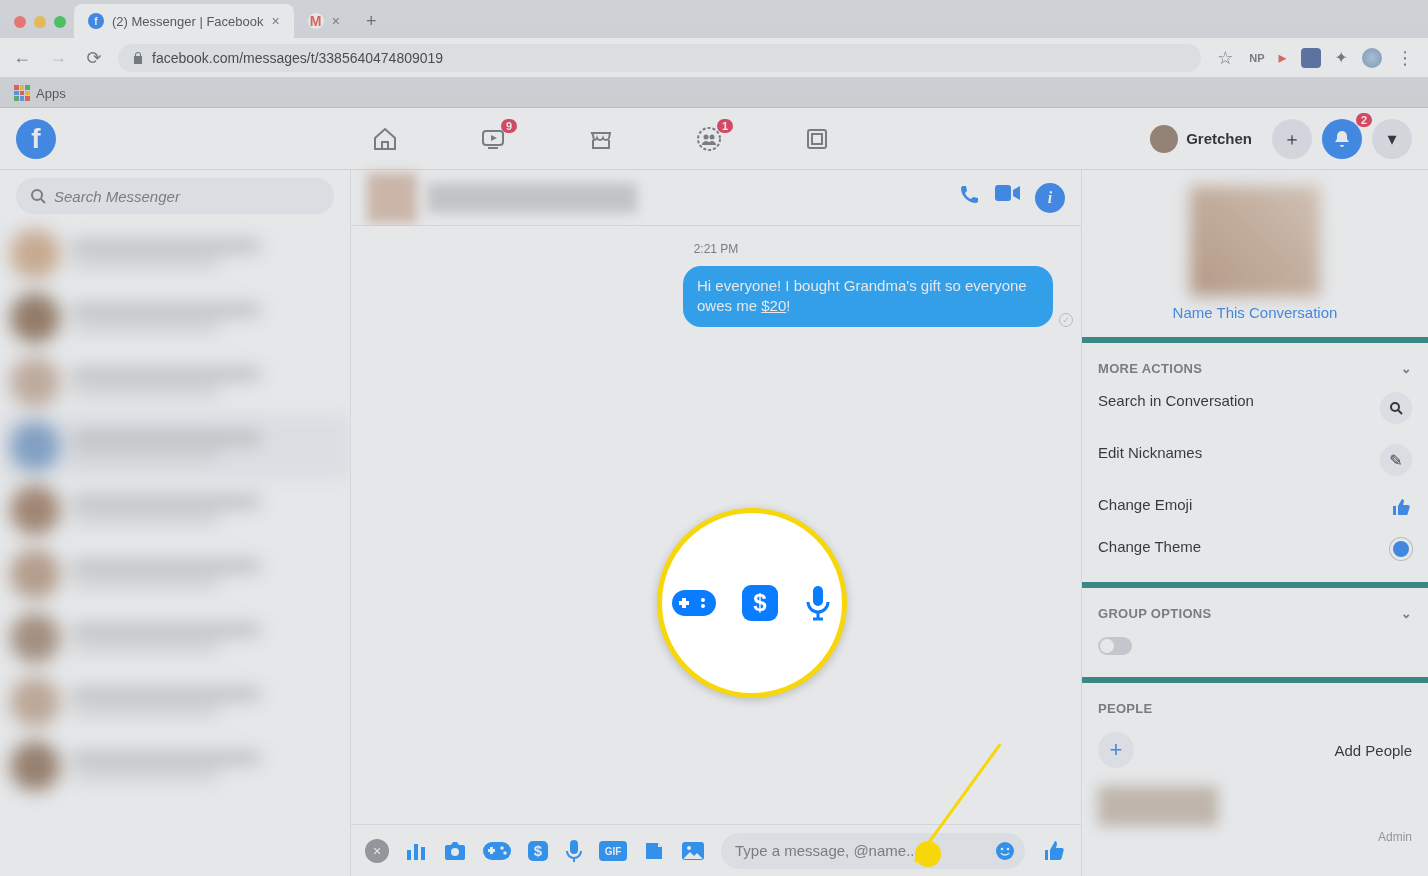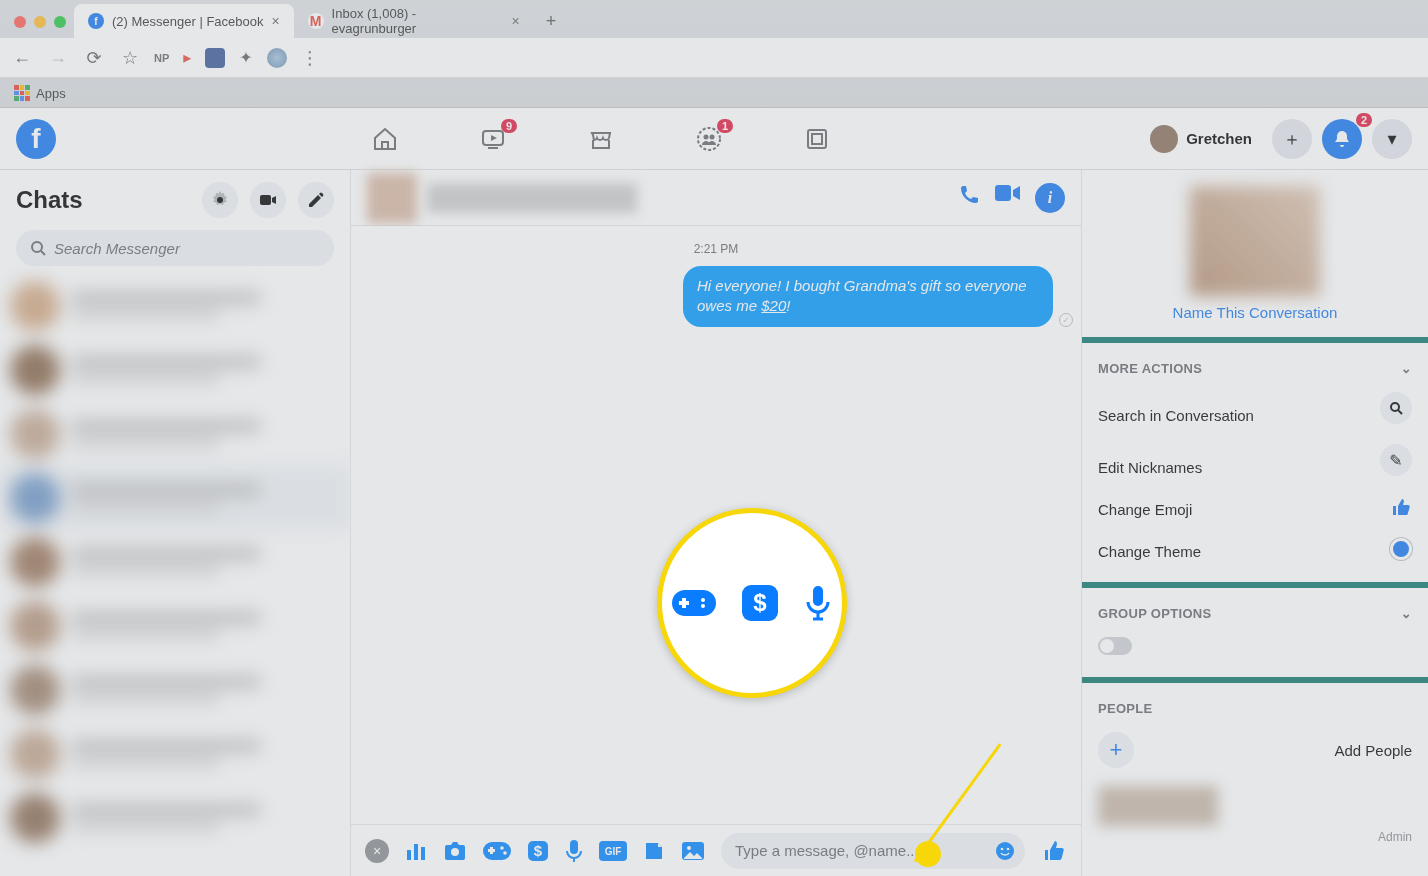--- a/index.html
+++ b/index.html
@@ -68,21 +68,21 @@
   .convo-title-area { display:flex; align-items:center; gap:10px; }
   .convo-avatar-blur { width:50px; height:50px; background:#d9b8a3; filter:blur(6px); }
   .convo-title-blur { width:210px; height:30px; background:#ccc; filter:blur(6px); }
   .convo-call-icons { display:flex; gap:14px; }
   .call-icon { color:#1877f2; font-size:22px; cursor:pointer; }
   .info-circle { width:30px; height:30px; border-radius:50%; background:#1877f2; color:#fff; display:flex; align-items:center; justify-content:center; font-weight:bold; font-style:italic; font-family:Georgia,serif; cursor:pointer; }
 
   .convo-body { flex:1; position:relative; background:#fff; overflow:hidden; }
   .timestamp { text-align:center; color:#65676b; font-size:12px; padding-top:16px; }
   .msg-row { display:flex; justify-content:flex-end; padding:10px 28px; position:relative; }
-  .msg-bubble { max-width:370px; background:#0099ff; color:#fff; border-radius:18px; padding:10px 14px; font-size:15px; line-height:1.35;font-style:italic; }
+  .msg-bubble { max-width:370px; background:#0099ff; color:#fff; border-radius:18px; padding:10px 14px; font-size:15px; line-height:1.35; }
   .msg-bubble .money { text-decoration:underline; }
   .delivered { position:absolute; right:8px; bottom:10px; width:14px; height:14px; border:1.5px solid #bcc0c4; border-radius:50%; display:flex; align-items:center; justify-content:center; color:#bcc0c4; font-size:9px; }
 
   
   .callout { position:absolute; left:657px; top:508px; width:190px; height:190px; border-radius:50%; background:#fff; border:5px solid #f7d70a; box-shadow:0 2px 10px rgba(0,0,0,.2); display:flex; align-items:center; justify-content:center; gap:26px; z-index:80; }
   .callout .big-icon { color:#0a7cff; }
   .callout .gamepad { width:44px; height:26px; background:#0a7cff; border-radius:13px; position:relative; }
   .callout .gamepad::before, .callout .gamepad::after { content:''; position:absolute; background:#fff; }
   .callout .gamepad::before { width:10px; height:4px; left:7px; top:11px; }
   .callout .gamepad::after { width:4px; height:10px; left:10px; top:8px; }
@@ -102,21 +102,21 @@
   .compose-input .emoji-toggle { position:absolute; right:10px; color:#0084ff; font-size:18px; cursor:pointer; }
   .thumbs-up { color:#0084ff; font-size:24px; cursor:pointer; }
 
   
   .details { width:346px; overflow-y:auto; }
   .details-top { padding:16px; text-align:center; }
   .details-avatar-blur { width:130px; height:110px; margin:0 auto 8px; filter:blur(8px); background:linear-gradient(45deg,#b89071,#e0c7b2); }
   .name-conv { color:#1877f2; font-size:15px; cursor:pointer; }
   .section { border-top:6px solid #0f766e; padding:12px 16px; }
   .section-title { color:#65676b; font-size:13px; font-weight:700; letter-spacing:.3px; display:flex; justify-content:space-between; align-items:center; cursor:pointer; padding:6px 0; }
-  .row { display:flex; justify-content:space-between; align-items:flex-end; padding:10px 0; font-size:15px; color:#050505; cursor:pointer; }
+  .row { display:flex; justify-content:space-between; align-items:flex-start; padding:10px 0; font-size:15px; color:#050505; cursor:pointer; }
   .row .row-icon { width:32px; height:32px; border-radius:50%; background:#f0f2f5; display:flex; align-items:center; justify-content:center; color:#050505; font-size:16px; }
   .row .row-icon.blue { background:#1877f2; }
   .sub { font-size:12px; color:#8a8d91; margin-top:2px; }
   .toggle { width:34px; height:18px; background:#ced0d4; border-radius:10px; position:relative; }
   .toggle::after { content:''; position:absolute; width:14px; height:14px; background:#fff; border-radius:50%; top:2px; left:2px; }
   .add-people { display:flex; align-items:center; gap:14px; }
   .plus-circle { width:36px; height:36px; border-radius:50%; background:#f0f2f5; color:#1877f2; display:flex; align-items:center; justify-content:center; font-size:22px; }
   .people-blur { width:120px; height:40px; margin-top:8px; filter:blur(7px); background:#c9b8a8; }
 
   
@@ -135,30 +135,37 @@
       <div class="dot yellow"></div>
       <div class="dot green"></div>
     </div>
     <div class="tab active">
       <div class="favicon fb-fav">f</div>
       <span>(2) Messenger | Facebook</span>
       <span class="close">×</span>
     </div>
     <div class="tab">
       <div class="favicon gm-fav">M</div>
-      <span>Inbox (1,008) - evagrunburger</span>
       <span class="close">×</span>
     </div>
     <div class="new-tab">+</div>
   </div>
 
   <div class="nav-bar">
     <span class="nav-icon">←</span>
     <span class="nav-icon disabled">→</span>
     <span class="nav-icon">⟳</span>
+    <div class="url-bar">
+      <span>
+        <svg width="12" height="14" viewBox="0 0 12 14">
+            <path fill="#5f6368" d="M9 5V4a3 3 0 00-6 0v1H2v8h8V5H9zM4 4a2 2 0 014 0v1H4V4z"></path>
+          </svg>
+      </span>
+      <span>facebook.com/messages/t/3385640474809019</span>
+    </div>
     <span class="nav-icon">☆</span>
     <div class="right-icons">
       <span style="font-size:11px;color:#666;font-weight:600;">NP</span>
       <span style="color:#e84b3c;">▸</span>
       <span class="ext-icon" style="background:#3b5998;"></span>
       <span style="color:#5f6368;">✦</span>
       <span class="ext-icon" style="border-radius:50%;background:radial-gradient(circle,#a8c5e0,#6b8fb5);"></span>
       <span style="color:#5f6368;font-size:18px;">⋮</span>
     </div>
   </div>
@@ -228,42 +235,20 @@
         </svg>
       <span class="badge">2</span>
     </div>
     <div class="circle-btn">▾</div>
   </div>
 </div>
 
 <div class="main">
 
   <div class="sidebar">
-    <div class="sidebar-header">
-      <h1>Chats</h1>
-      <div class="sidebar-header-icons">
-        <div class="hdr-icon">
-          <svg width="20" height="20" viewBox="0 0 20 20">
-              <circle cx="10" cy="10" r="3" fill="#050505"></circle>
-              <path fill="#050505" d="M10 1l1.5 2.5L14 3l.5 3 2.5 1-1.5 2.5L17 12l-3 .5L13 15l-3-1-3 1-1-2.5L3 12l1.5-2.5L3 7l2.5-1L6 3l2.5.5z" opacity=".25"></path>
-            </svg>
-        </div>
-        <div class="hdr-icon">
-          <svg width="20" height="20" viewBox="0 0 20 20">
-              <rect x="2" y="5" width="11" height="10" rx="2" fill="#050505"></rect>
-              <path fill="#050505" d="M14 8l4-2v8l-4-2z"></path>
-            </svg>
-        </div>
-        <div class="hdr-icon">
-          <svg width="20" height="20" viewBox="0 0 20 20">
-              <path fill="#050505" d="M3 14l9-9 3 3-9 9H3v-3zM13 4l1-1a1.5 1.5 0 012 0l1 1a1.5 1.5 0 010 2l-1 1-3-3z"></path>
-            </svg>
-        </div>
-      </div>
-    </div>
     <div class="search-messenger">
       <svg width="16" height="16" viewBox="0 0 16 16">
           <circle cx="7" cy="7" r="5" fill="none" stroke="#65676b" stroke-width="2"></circle>
           <line x1="11" y1="11" x2="15" y2="15" stroke="#65676b" stroke-width="2"></line>
         </svg>
       <span>Search Messenger</span>
     </div>
     <div class="chat-list">
       <div class="chat-item">
           <div class="chat-avatar" style="background:#d4a982;"></div>

